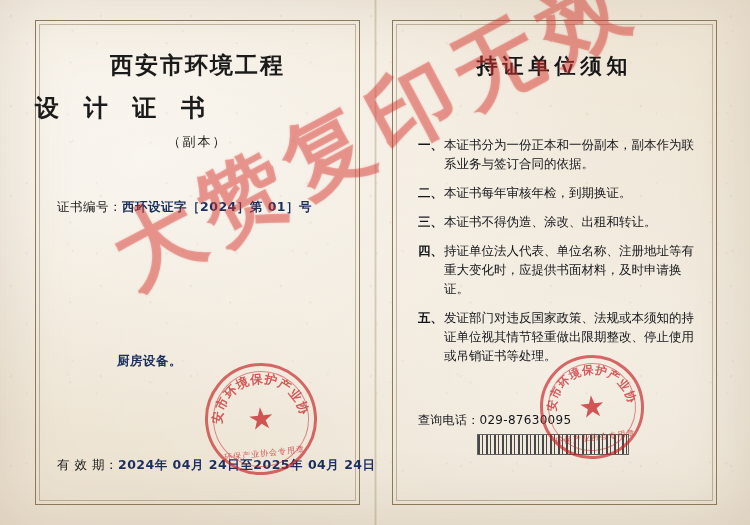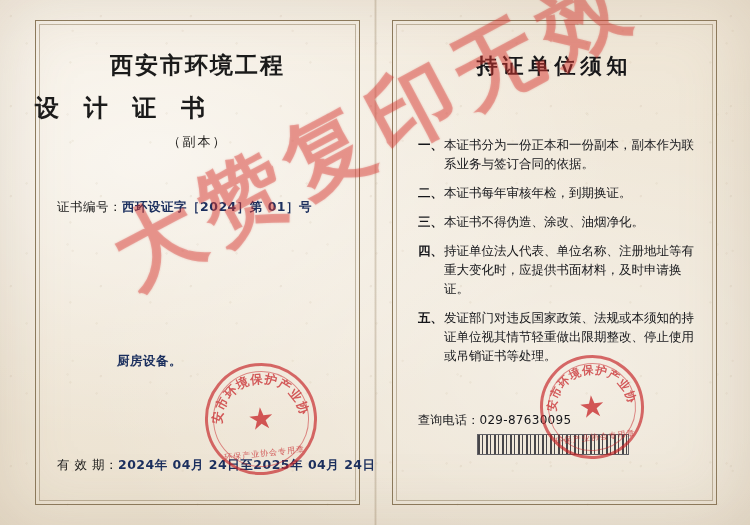--- a/index.html
+++ b/index.html
@@ -318,21 +318,21 @@
       <div class="notice-item">
         <span class="num">一、</span>
         <span class="txt">本证书分为一份正本和一份副本，副本作为联系业务与签订合同的依据。</span>
       </div>
       <div class="notice-item">
         <span class="num">二、</span>
         <span class="txt">本证书每年审核年检，到期换证。</span>
       </div>
       <div class="notice-item">
         <span class="num">三、</span>
-        <span class="txt">本证书不得伪造、涂改、油烟净化。</span>
+        <span class="txt">本证书不得伪造、涂改、出租和转让。</span>
       </div>
       <div class="notice-item">
         <span class="num">四、</span>
         <span class="txt">持证单位法人代表、单位名称、注册地址等有重大变化时，应提供书面材料，及时申请换证。</span>
       </div>
       <div class="notice-item">
         <span class="num">五、</span>
         <span class="txt">发证部门对违反国家政策、法规或本须知的持证单位视其情节轻重做出限期整改、停止使用或吊销证书等处理。</span>
       </div>
     </div>

